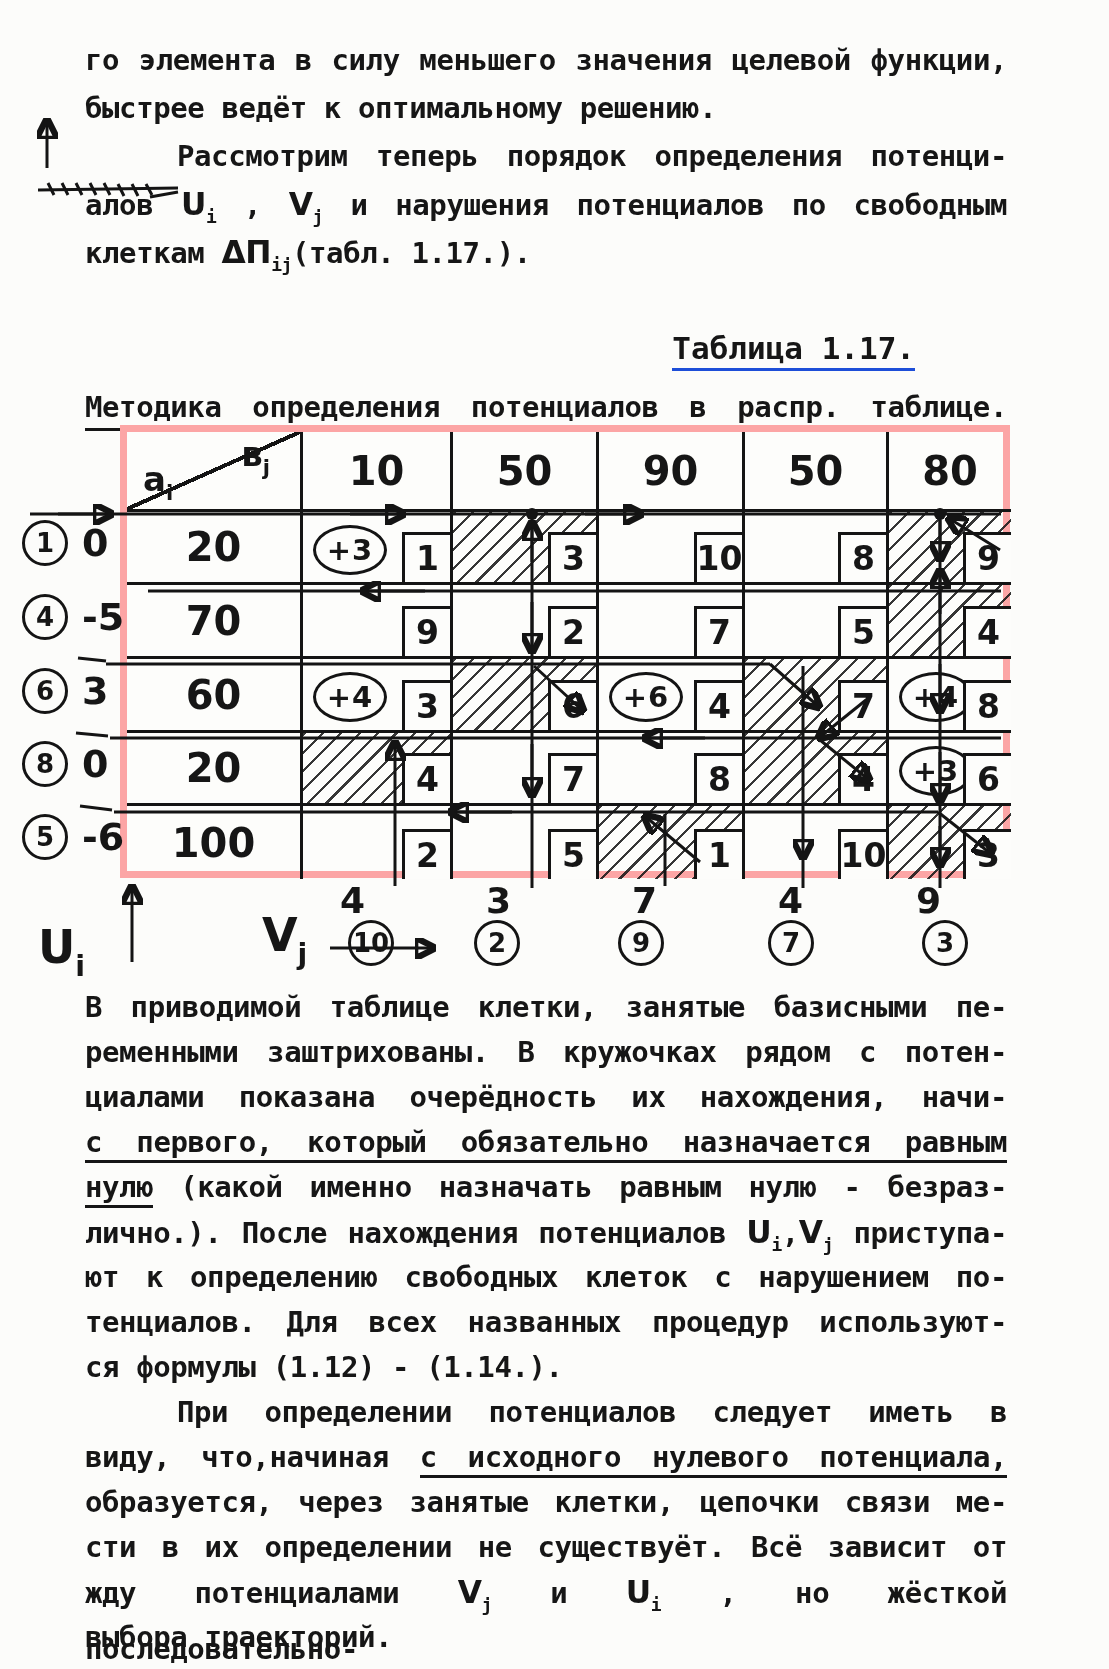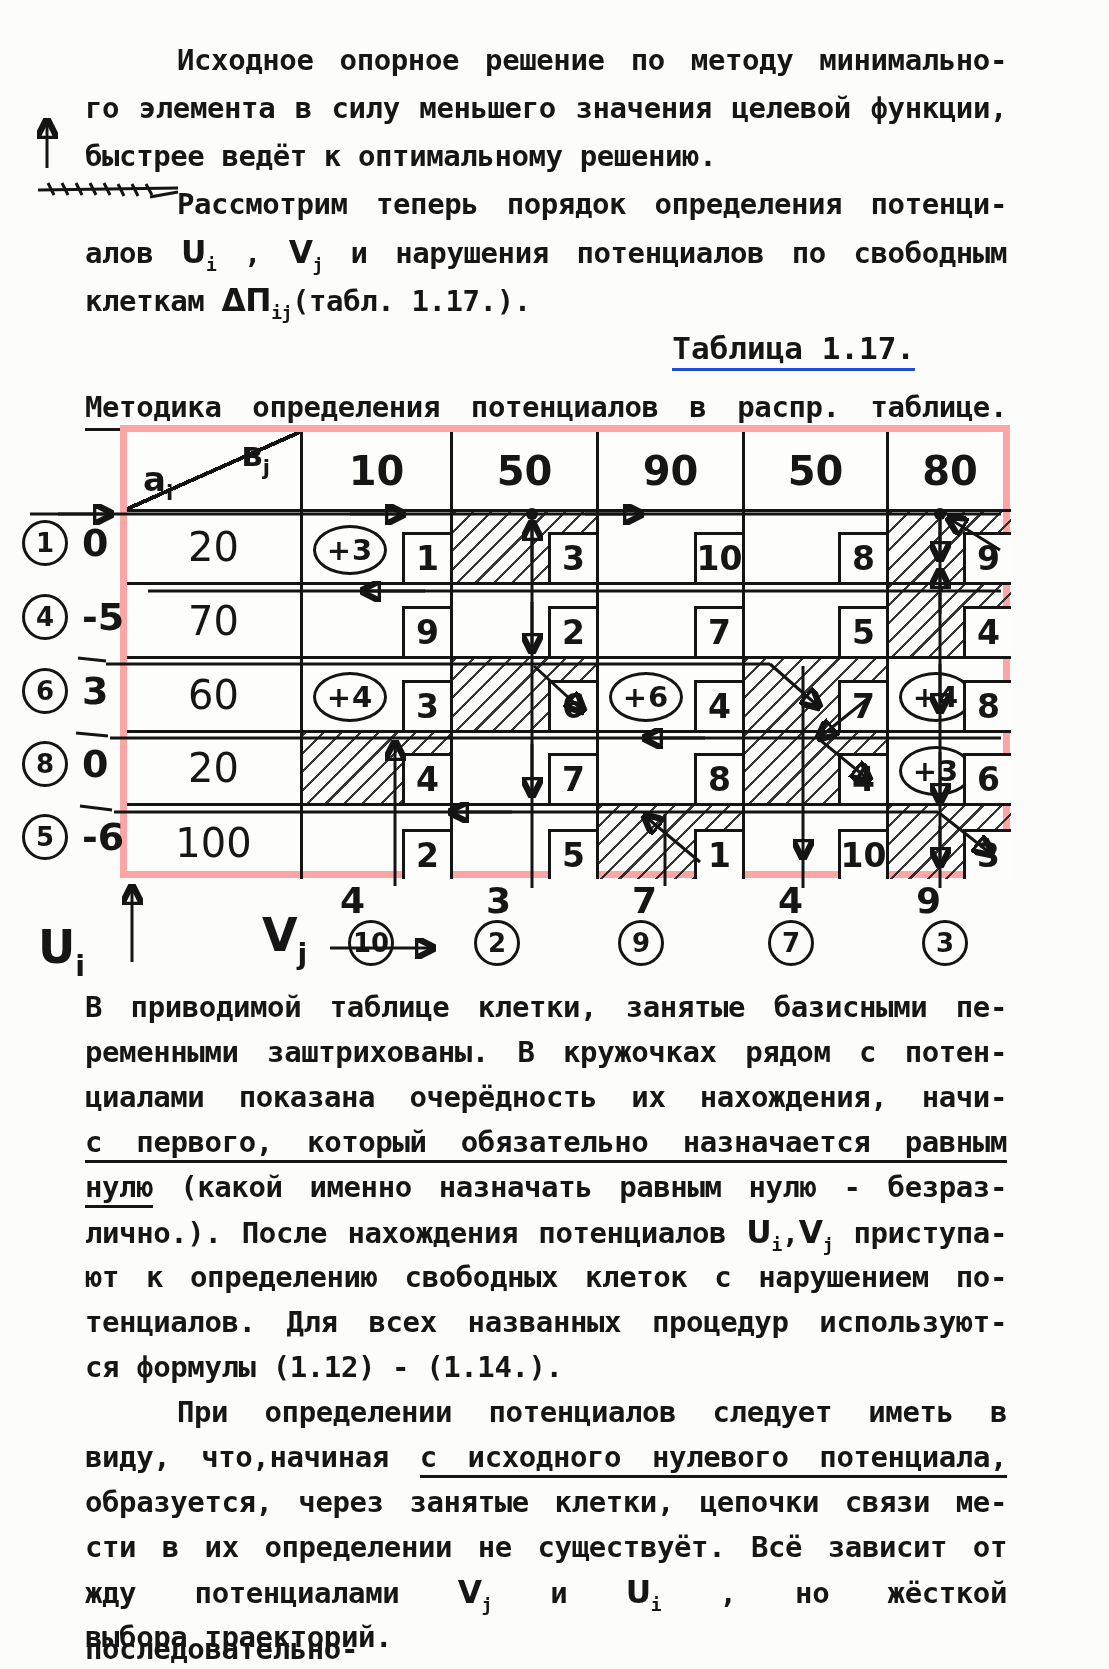--- a/index.html
+++ b/index.html
@@ -39,21 +39,21 @@
     grid-template-columns:176px 150px 146px 146px 144px 122px;
     grid-template-rows:80px 73px 74px 74px 73px 73px;
     border:7px solid #fca5a5;background:#fdfdfb;
   }
   .tcell{position:relative;border-right:3px solid #141414;border-bottom:3px solid #141414;box-sizing:border-box;}
   .tcell.lastc{border-right:none;}
   .tcell.lastr{border-bottom:none;}
   .hcell{display:flex;align-items:center;justify-content:center;
     font-family:"DejaVu Sans", sans-serif;font-size:40px;font-weight:700;}
   .scell{display:flex;align-items:center;justify-content:center;
-    font-family:"DejaVu Sans", sans-serif;font-size:40px;font-weight:400;}
+    font-family:"DejaVu Sans", sans-serif;font-size:40px;font-weight:700;}
   #corner{background-image:linear-gradient(to bottom right,
       transparent calc(50% - 2px), #141414 calc(50% - 2px), #141414 calc(50% + 2px), transparent calc(50% + 2px));}
   #corner .ca{position:absolute;left:16px;bottom:4px;font-family:"DejaVu Sans",sans-serif;font-size:34px;font-weight:700;}
   #corner .cb{position:absolute;right:30px;top:2px;font-family:"DejaVu Sans",sans-serif;font-size:34px;font-weight:700;}
   .basis{background-image:repeating-linear-gradient(135deg,
       rgba(20,20,20,.85) 0 2.2px, transparent 2.2px 13px);}
   .costtab{
     position:absolute;right:0;bottom:0;width:48px;height:50px;box-sizing:border-box;
     border-top:3px solid #141414;border-left:3px solid #141414;background:#fdfdfb;
     display:flex;align-items:center;justify-content:center;
@@ -79,21 +79,20 @@
   #vj-label{position:absolute;left:262px;top:908px;font-family:"DejaVu Sans",sans-serif;font-size:46px;font-weight:700;}
   
   #overlay{position:absolute;left:0;top:0;width:1109px;height:1669px;pointer-events:none;z-index:6;}
   #overlay line, #overlay path{stroke:#141414;stroke-width:3;fill:none;}
   #overlay circle{fill:#141414;}
 </style>
 </head>
 <body>
 
 <div id="para-top" class="parablock" style="top:36px;">
-    <div class="tline ind"><span class="">Исходное опорное решение по методу минимально-</span></div>
     <div class="tline"><span class="">го элемента в силу меньшего значения целевой функции,</span></div>
     <div class="tline nojust"><span class="">быстрее ведёт к оптимальному решению.</span></div>
     <div class="tline ind"><span class="">Рассмотрим теперь порядок определения потенци-</span></div>
     <div class="tline"><span class="">алов </span><span class="var ">U</span><span class="sub">i</span><span class=""> , </span><span class="var ">V</span><span class="sub">j</span><span class=""> и нарушения потенциалов по свободным</span></div>
     <div class="tline nojust"><span class="">клеткам </span><span class="var ">ΔП</span><span class="sub">ij</span><span class="">(табл. 1.17.).</span></div>
   </div>
 
 <div id="table-caption"><span>Таблица 1.17.</span></div>
 <div id="table-heading">Методика определения потенциалов в распр. таблице.</div>
 

